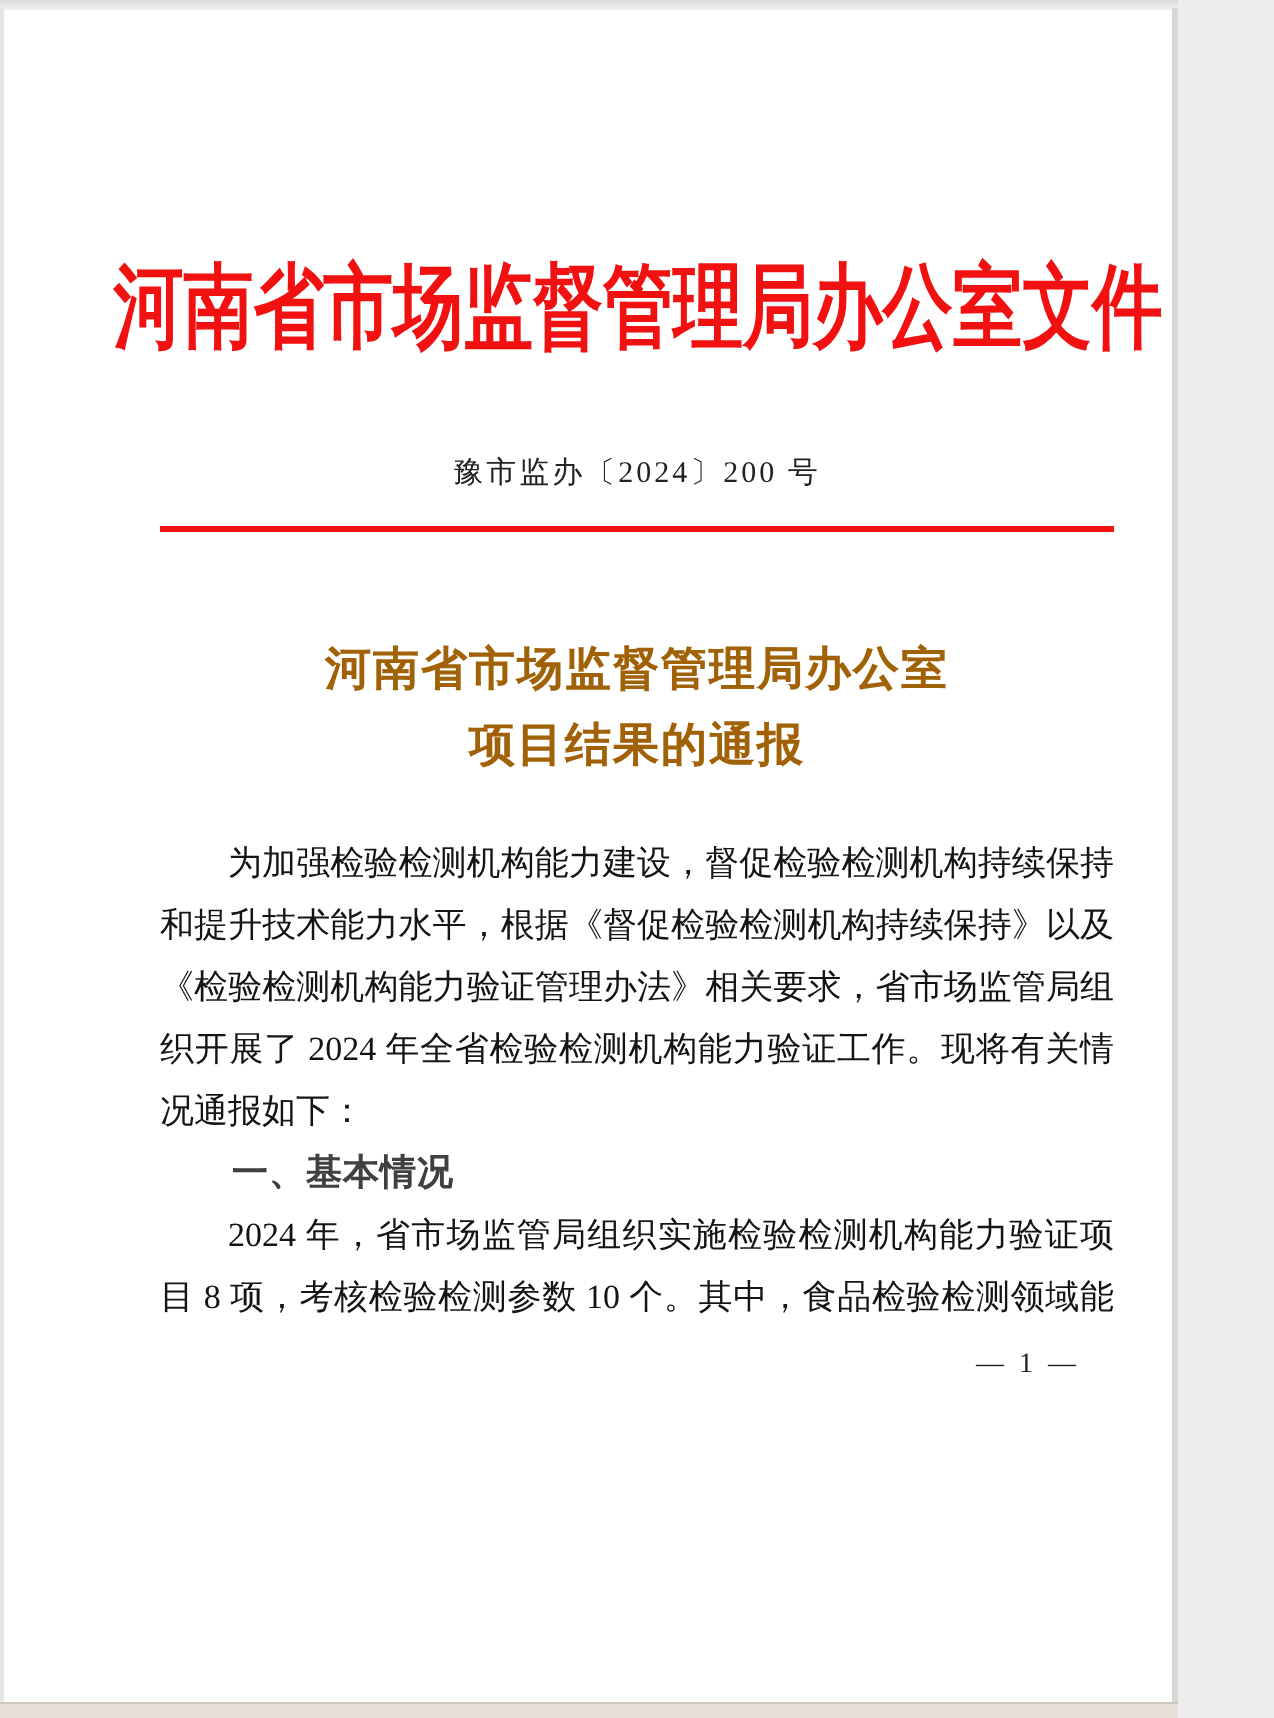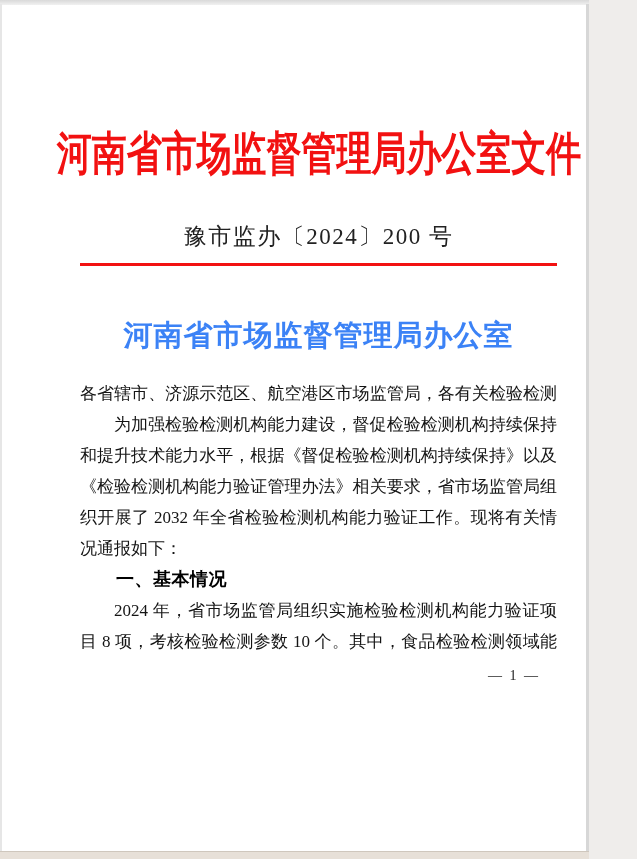--- a/index.html
+++ b/index.html
@@ -50,58 +50,58 @@
     font-weight: bold;
     color: var(--red, #f21111);
     white-space: nowrap;
     transform: scaleX(0.76);
     transform-origin: center;
     letter-spacing: 0px;
   }
   .doc-no {
     margin-top: 45px;
     text-align: center;
-    font-size: 23px;
+    font-size: 15px;
     line-height: 24px;
     letter-spacing: 1.5px;
     color: #222;
   }
   .red-rule {
     margin-top: 14px;
     height: 3px;
     background: var(--red, #ec0000);
   }
   .title {
     margin-top: 50px;
     text-align: center;
-    font-size: 29px;
+    font-size: 23px;
     line-height: 38px;
     font-weight: 600;
     letter-spacing: 1px;
-    color: #3b82f6;
+    color: #a16207;
   }
   .body-block {
     margin-top: 24px;
     font-size: 17px;
     line-height: 31px;
     color: #141414;
   }
   .ln { white-space: nowrap; }
   .ln.j {
     white-space: normal;
     text-align: justify;
     text-align-last: justify;
   }
   .ln.ind { text-indent: 2em; font-family: Liberation Serif, serif; }
   .ln.heading {
     font-family: "Liberation Sans", "DejaVu Sans", sans-serif;
     font-weight: bold;
     font-size: 18px;
     letter-spacing: 0.5px;
-    color: #000000;
+    color: #404040;
   }
   .page-num {
     margin-top: 11px;
     text-align: right;
     padding-right: 17px;
     font-size: 14px;
     letter-spacing: 2px;
     color: #222;
   }
 </style>
@@ -119,28 +119,28 @@
     <div class="red-head-wrap">
       <div class="red-head">河南省市场监督管理局办公室文件</div>
     </div>
 
     <div class="doc-no">豫市监办〔2024〕200 号</div>
 
     <div class="red-rule"></div>
 
     <div class="title">
       <div>河南省市场监督管理局办公室</div>
+      <div>项目结果的通报</div>
     </div>
 
     <div class="body-block">
-      <div class="ln j">各省辖市、济源示范区、航空港区市场监管局，各有关检验检测</div>
       <div class="ln j ind">为加强检验检测机构能力建设，督促检验检测机构持续保持</div>
       <div class="ln j">和提升技术能力水平，根据《督促检验检测机构持续保持》以及</div>
       <div class="ln j">《检验检测机构能力验证管理办法》相关要求，省市场监管局组</div>
-      <div class="ln j">织开展了 2032 年全省检验检测机构能力验证工作。现将有关情</div>
+      <div class="ln j">织开展了 2024 年全省检验检测机构能力验证工作。现将有关情</div>
       <div class="ln">况通报如下：</div>
       <div class="ln heading ind">一、基本情况</div>
       <div class="ln j ind">2024 年，省市场监管局组织实施检验检测机构能力验证项</div>
       <div class="ln j">目 8 项，考核检验检测参数 10 个。其中，食品检验检测领域能</div>
     </div>
 
     <div class="page-num">— 1 —</div>
 
   </div>
 </div>

